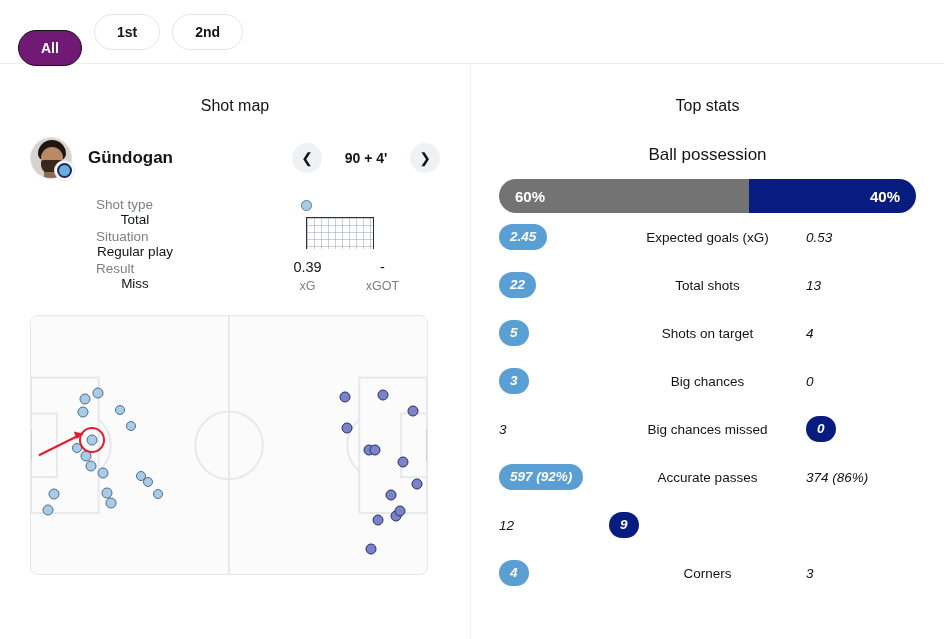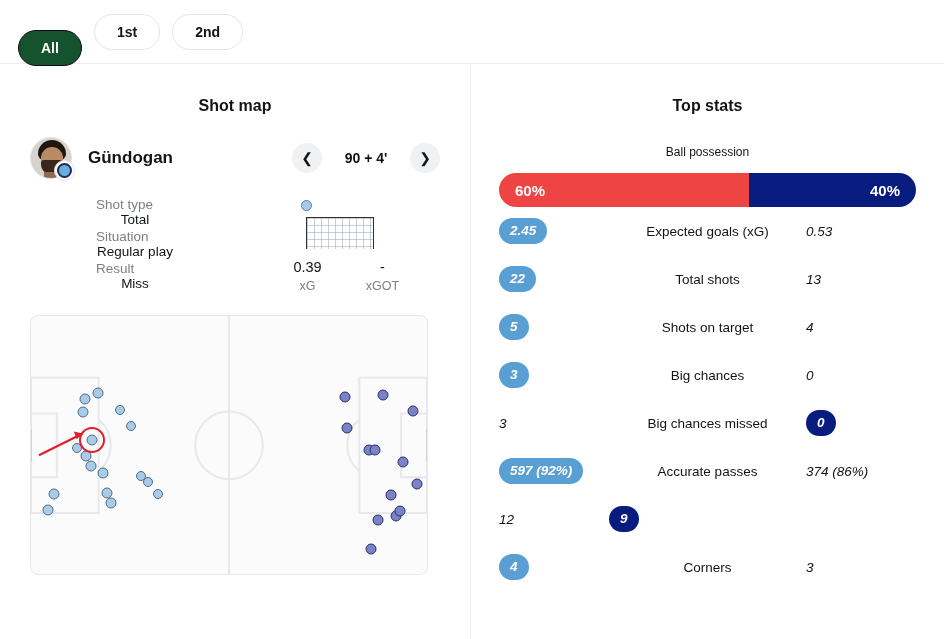--- a/index.html
+++ b/index.html
@@ -29,38 +29,38 @@
     background: #ffffff;
     color: #111418;
     font-size: 14px;
     font-weight: 700;
     display: flex;
     align-items: center;
     justify-content: center;
     cursor: pointer;
   }
   .seg.active {
-    background: #14532d;
+    background: #701a75;
     border-color: #111111;
     color: #ffffff;
     margin-top: 32px;
   }
 
   
   .body {
     display: flex;
     height: 575px;
   }
   .col-left  { width: 470px; position: relative; }
   .col-right { width: 474px; border-left: 1px solid #eceef1; position: relative; }
 
   .panel-title {
     text-align: center;
     font-size: 16px;
-    font-weight: 700;
+    font-weight: 400;
     color: #111418;
     padding-top: 33px;
   }
 
   
   .player-row {
     display: flex;
     align-items: center;
     padding: 22px 30px 0 30px;
   }
@@ -228,21 +228,21 @@
     border: 2px solid #e11d2e;
     border-radius: 50%;
     transform: translate(-50%, -50%);
     pointer-events: none;
   }
 
   
   .stats { padding: 30px 28px 0 28px; }
   .poss-label {
     text-align: center;
-    font-size: 12px;
+    font-size: 17px;
     color: #111418;
     margin-bottom: 14px;
   }
   .poss-bar {
     display: flex;
     height: 34px;
     border-radius: 17px;
     overflow: hidden;
   }
   .poss-home {
@@ -422,21 +422,21 @@
         </div>
     </div>
   </div>
 
   <div class="col-right">
     <div class="panel-title">Top stats</div>
 
     <div class="stats">
       <div class="poss-label">Ball possession</div>
       <div class="poss-bar">
-        <div class="poss-home" id="possHome" style="width: 60%; background: #ef4444;">60%</div>
+        <div class="poss-home" id="possHome" style="width: 60%; background: #737373;">60%</div>
         <div class="poss-away" id="possAway" style="width: 40%; background: rgb(8, 28, 128);">40%</div>
       </div>
       <div id="statRows">
           <div class="stat-row">
             <div class="stat-side">
               <span class="val pill home">2.45</span>
             </div>
             <div class="stat-name">Expected goals (xG)</div>
             <div class="stat-side">
               <span class="val">0.53</span>

